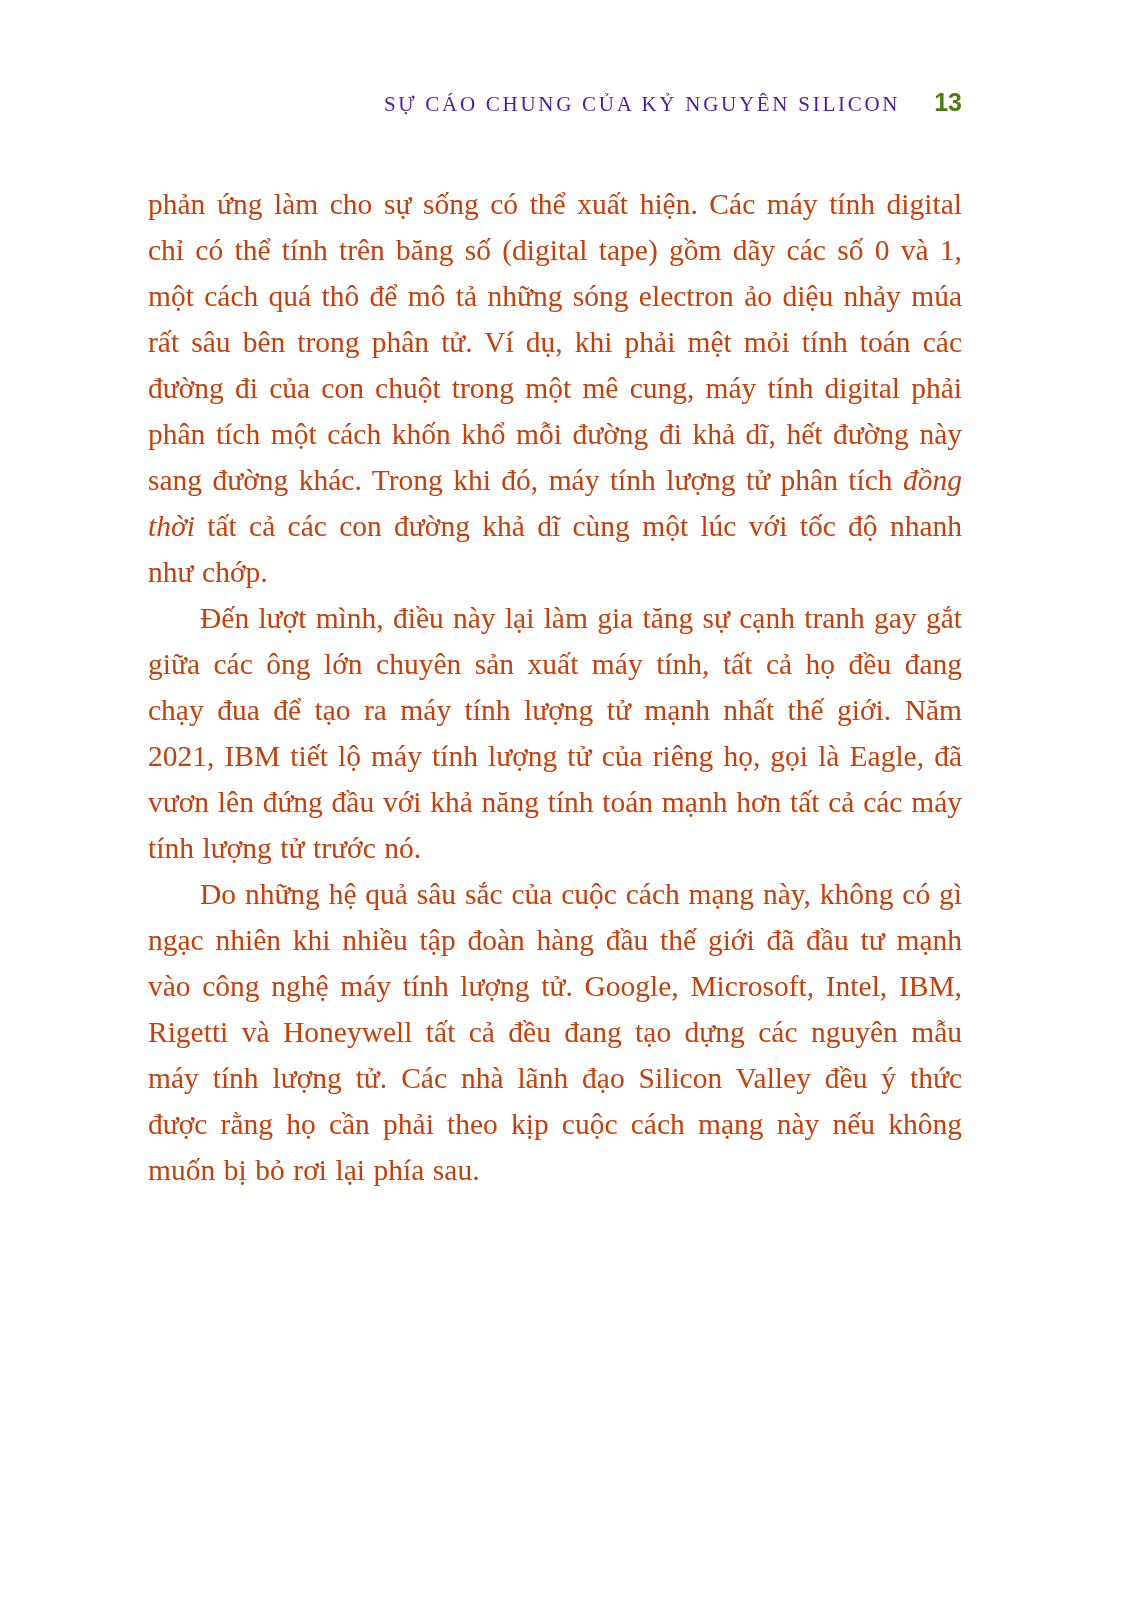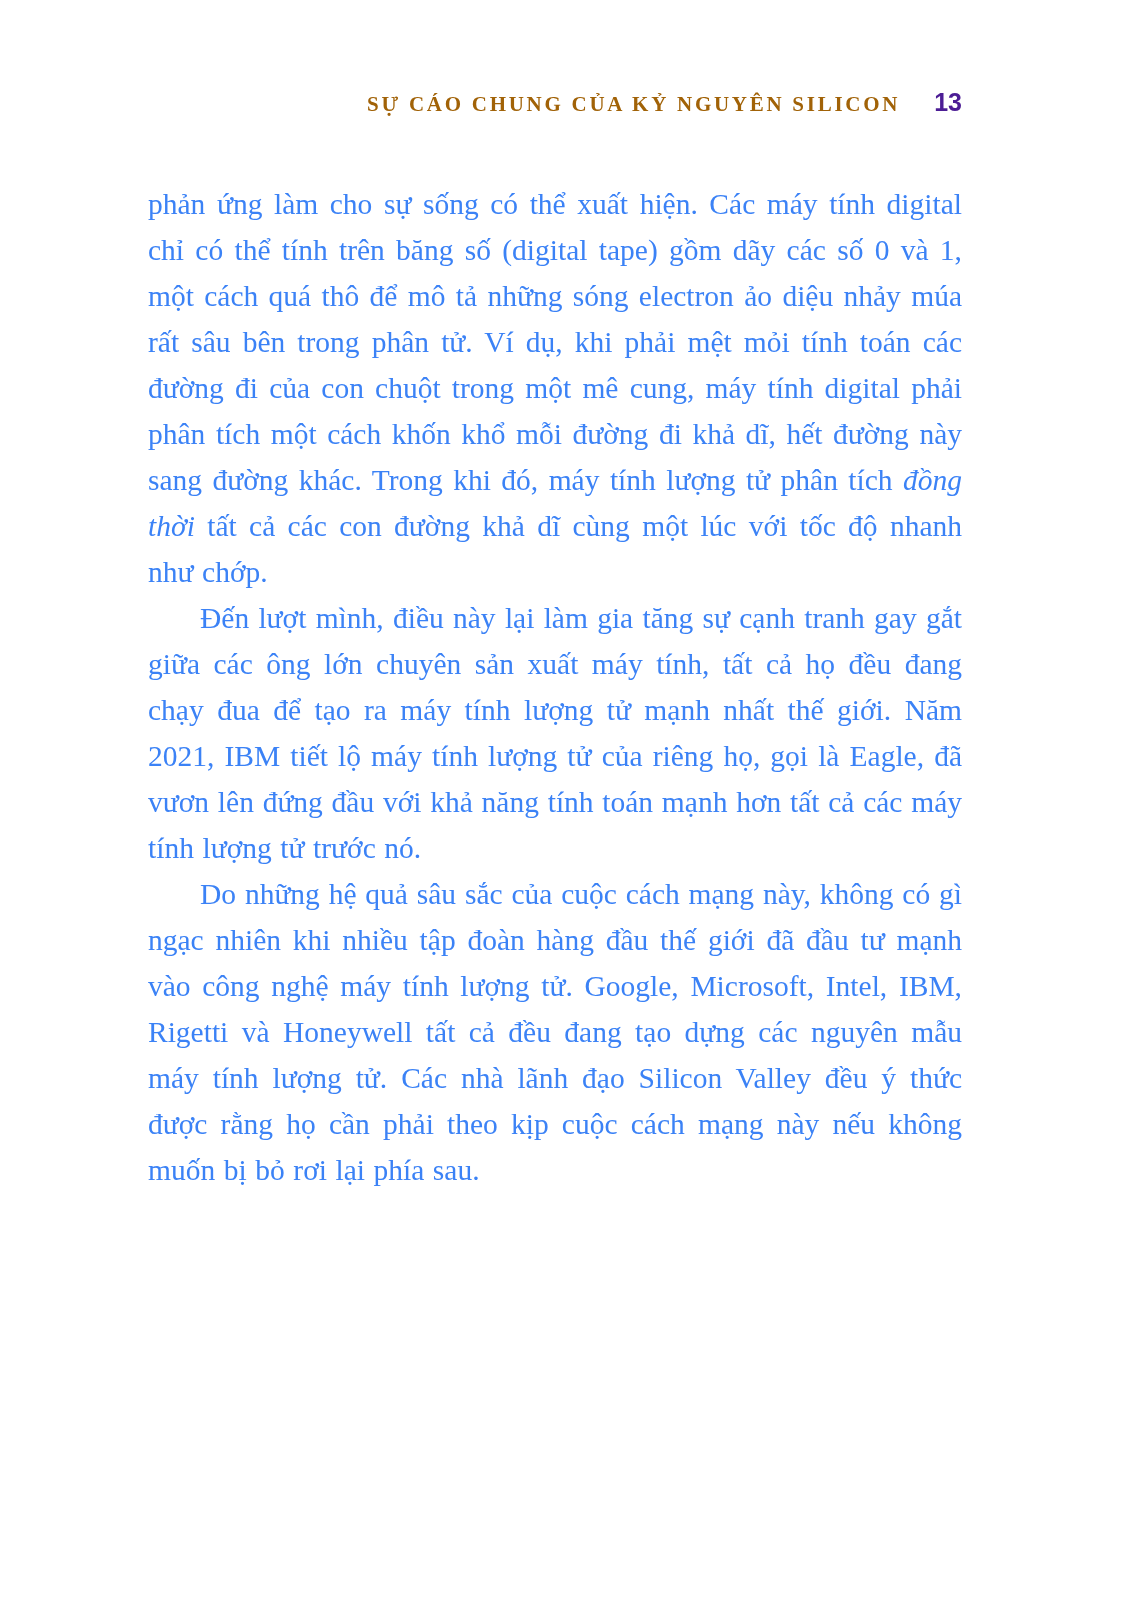--- a/index.html
+++ b/index.html
@@ -27,36 +27,36 @@
   .running-head {
     display: flex;
     justify-content: flex-end;
     align-items: baseline;
     gap: 34px;
     margin-bottom: 64px;
   }
   .running-head .head-title {
     font-size: 21px;
     letter-spacing: 0.13em;
-    font-weight: 700;
-    color: #a16207;
+    font-weight: 400;
+    color: #4c1d95;
     white-space: nowrap;
   }
   .running-head .page-number {
     font-size: 25px;
     font-weight: 700;
-    color: #4c1d95;
+    color: #4d7c0f;
     font-family: "Liberation Sans", "DejaVu Sans", sans-serif;
   }
   .body-text p {
     margin: 0;
     font-size: 29.5px;
     line-height: 46px;
     text-align: justify;
-    color: #3b82f6;
+    color: #c2410c;
     word-spacing: 0.04em;
   }
   .body-text p.indent {
     text-indent: 52px;
   }
   .body-text .em {
     font-style: italic;
   }
 </style>
 </head>

